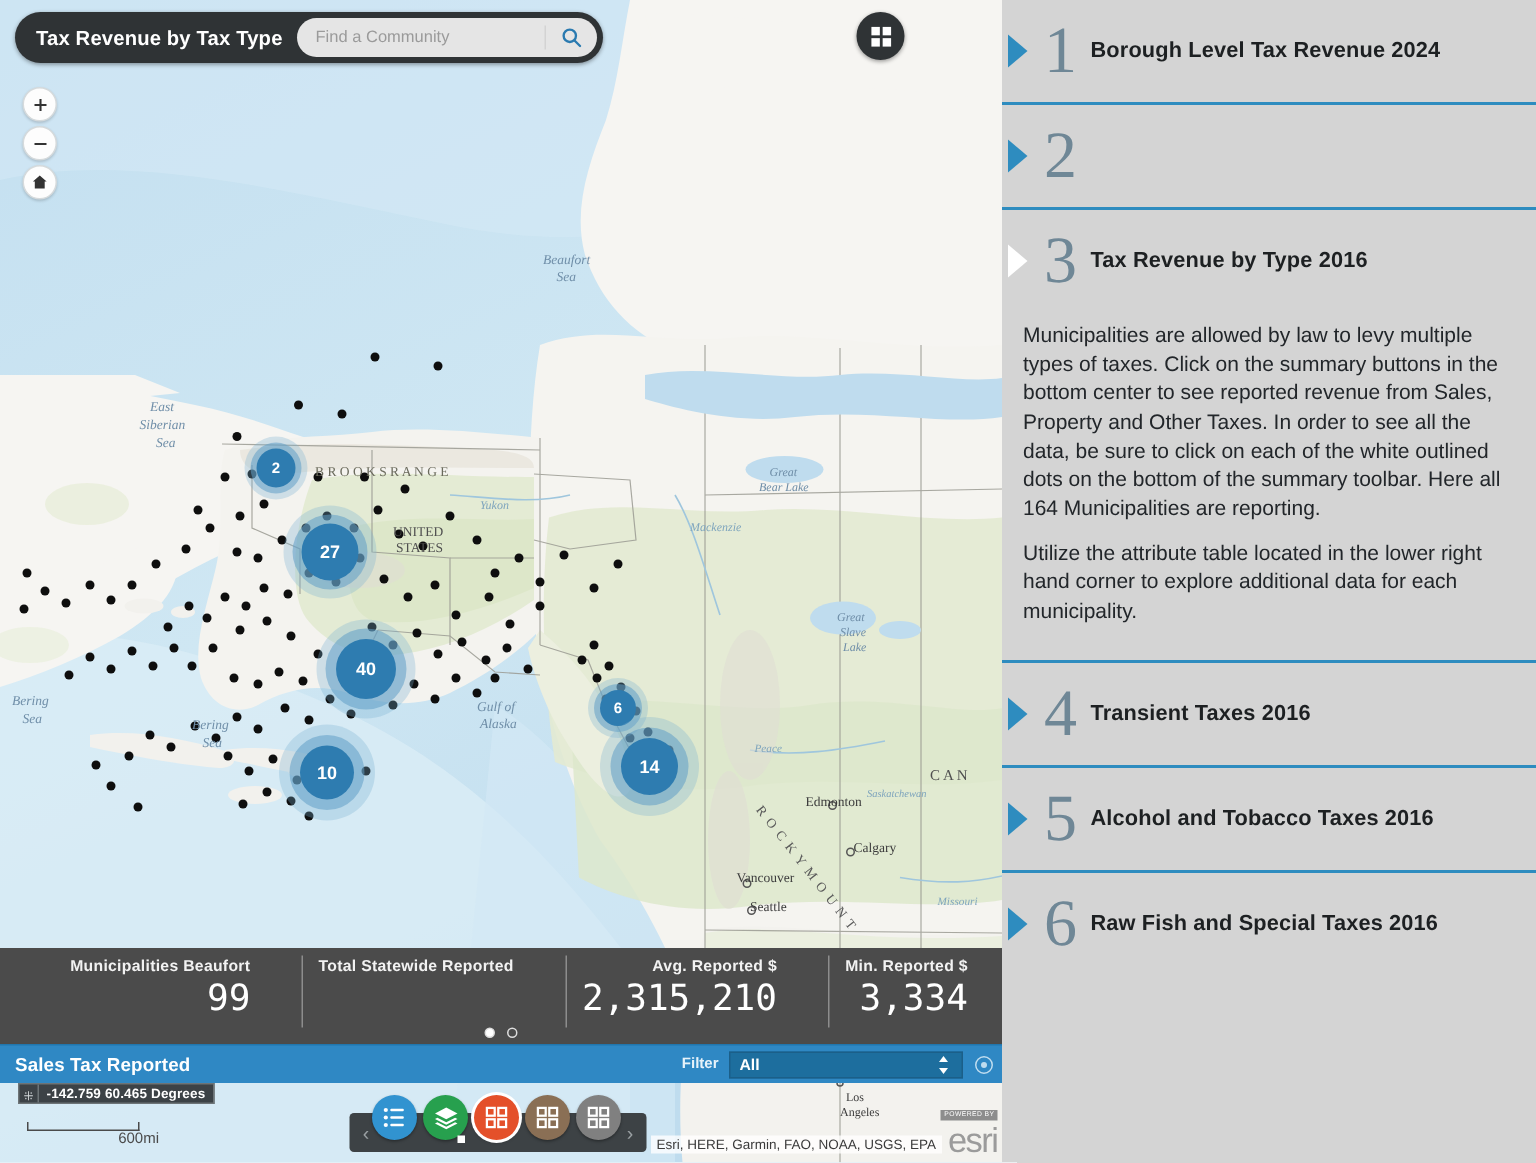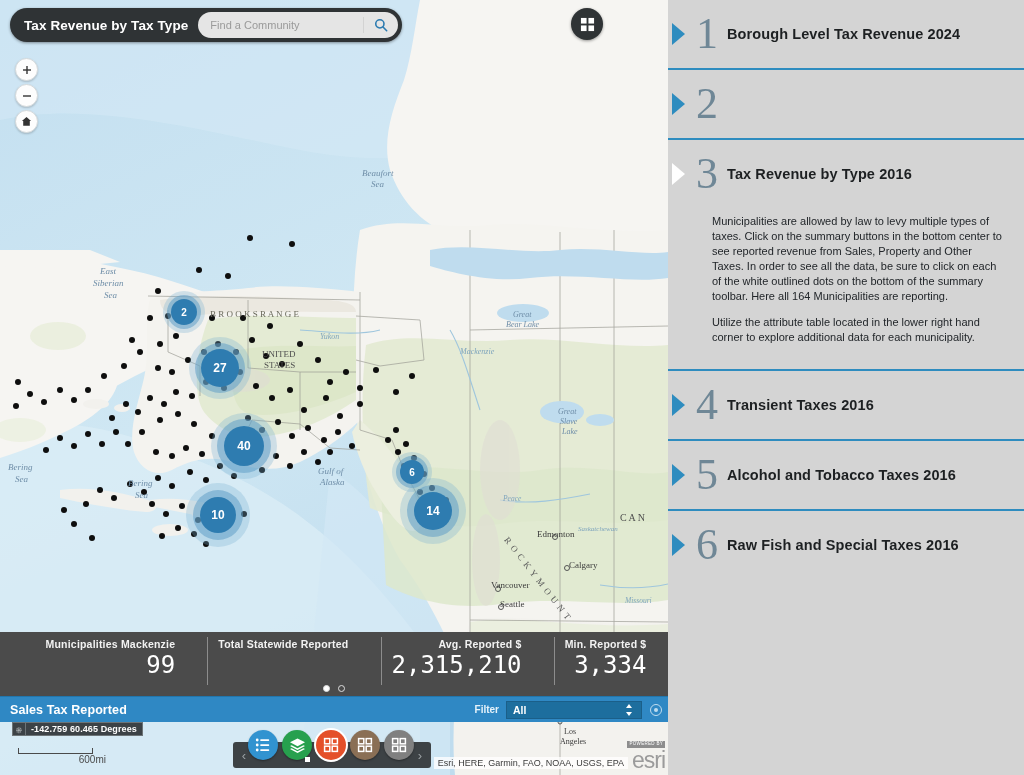--- a/index.html
+++ b/index.html
@@ -191,21 +191,21 @@
     display: flex; align-items: center;
     z-index: 46;
     padding: 0 6px 0 10px;
   }
   #filter-title {
     color: #fff; font-size: 12.5px; font-weight: bold; letter-spacing: .1px;
     flex: 1;
   }
   #filter-label { color: #e6f2fa; font-size: 10px; font-weight: bold; margin-right: 7px; }
   #filter-select {
-    width: 136px; height: 18px;
+    width: 156px; height: 18px;
     background: #1d6e9e; border: 1px solid #1b5f89;
     color: #fff; font-size: 10.5px; font-weight: bold;
     display: flex; align-items: center; padding: 0 8px 0 6px;
     position: relative;
   }
   #filter-select .val { flex: 1; }
   #filter-info {
     width: 12px; height: 12px; border-radius: 50%;
     border: 1.5px solid #bedcef; margin-left: 8px;
     display: flex; align-items: center; justify-content: center;
@@ -270,23 +270,22 @@
     width: 40px; text-align: center; line-height: 1;
     flex: none; font-weight: normal;
   }
   .sb-title {
     font-size: 14.5px; font-weight: bold; color: #1d2022;
     letter-spacing: .1px;
   }
   .sb-divider { height: 2px; background: #63b2d0; }
   .sb-body { padding: 6px 18px 12px 14px; }
   .sb-body p {
-    font-size: 11px; line-height: 1.37; color: #22262a;
+    font-size: 14px; line-height: 1.37; color: #22262a;
     margin-bottom: 11px;
-    margin-left: 30px;
   }
   .sb-body p.note { font-style: italic; font-weight: bold; }
 </style>
 </head>
 <body>
 
 <div id="app">
 
   <div id="map-pane">
 
@@ -635,21 +634,21 @@
 
     <div id="attribution">Esri, HERE, Garmin, FAO, NOAA, USGS, EPA</div>
     <div id="esri-logo">
       <span class="pwr">POWERED BY</span>
       <span class="word">esri</span>
     </div>
 
     <div id="stats-bar">
       <div id="stats-items" style="display:flex;flex:1;justify-content:space-around;">
           <div class="stat">
-            <div class="stat-label">Municipalities Mackenzie</div>
+            <div class="stat-label">Municipalities Beaufort</div>
             <div class="stat-value">99</div>
           </div>
           <div class="stat">
             <div class="stat-label">Total Statewide Reported</div>
           </div>
           <div class="stat">
             <div class="stat-label">Avg. Reported $</div>
             <div class="stat-value">2,315,210</div>
           </div>
           <div class="stat">

